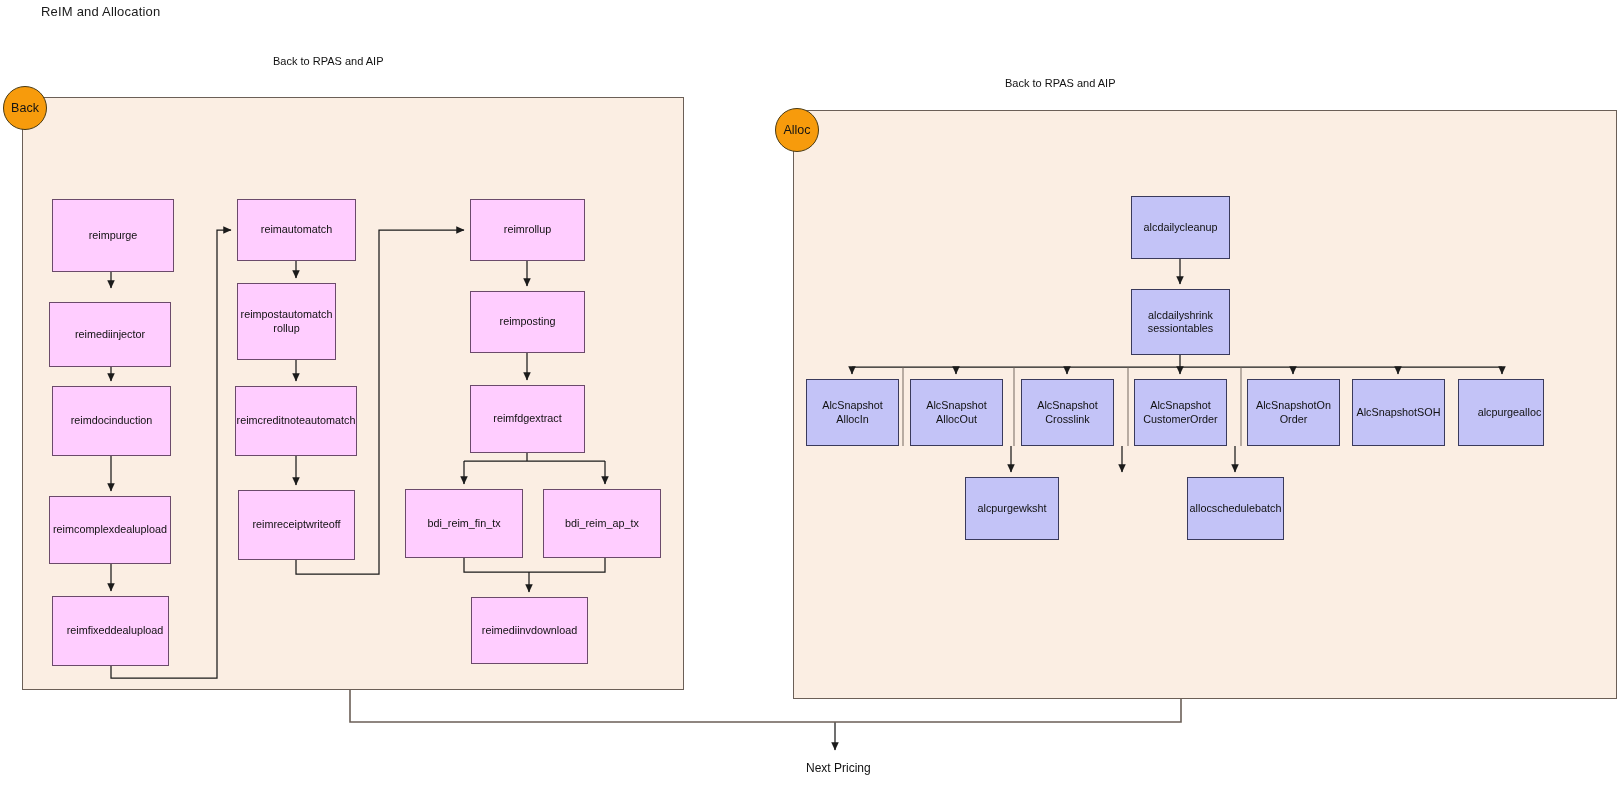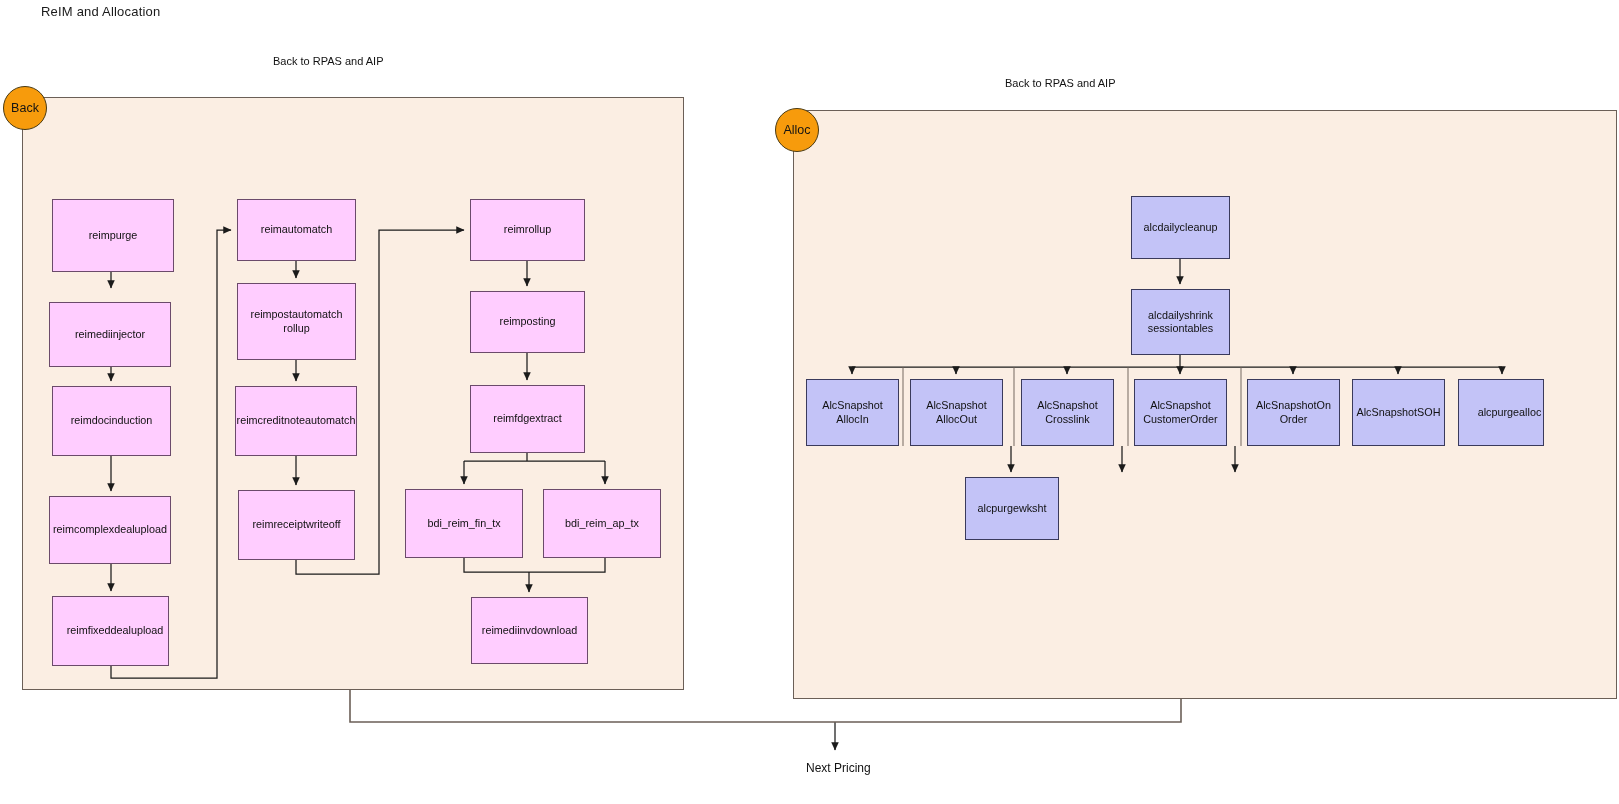--- a/index.html
+++ b/index.html
@@ -180,21 +180,21 @@
   </div>
   <div class="lane-caption" style="left:1005px; top:77px;">Back to RPAS and AIP</div>
 
   <div class="node reim" style="left:52px;  top:199px; width:122px; height:73px;">reimpurge</div>
   <div class="node reim" style="left:49px;  top:293px; width:122px; height:65px;margin-top:9px;">reimediinjector</div>
   <div class="node reim" style="left:52px;  top:386px; width:119px; height:70px;">reimdocinduction</div>
   <div class="node reim" style="left:49px;  top:496px; width:122px; height:68px;">reimcomplexdealupload</div>
   <div class="node reim" style="left:52px;  top:596px; width:117px; height:70px;padding-left:12px;">reimfixeddealupload</div>
 
   <div class="node reim" style="left:237px; top:199px; width:119px; height:62px;">reimautomatch</div>
-  <div class="node reim" style="left:237px; top:283px; width:119px; height:77px;">reimpostautomatch
+  <div class="node reim" style="left:237px; top:283px; width:99px; height:77px;">reimpostautomatch
 rollup</div>
   <div class="node reim" style="left:235px; top:386px; width:122px; height:70px;">reimcreditnoteautomatch</div>
   <div class="node reim" style="left:238px; top:490px; width:117px; height:70px;">reimreceiptwriteoff</div>
 
   <div class="node reim" style="left:470px; top:199px; width:115px; height:62px;">reimrollup</div>
   <div class="node reim" style="left:470px; top:291px; width:115px; height:62px;">reimposting</div>
   <div class="node reim" style="left:470px; top:385px; width:115px; height:68px;">reimfdgextract</div>
   <div class="node reim" style="left:405px; top:489px; width:118px; height:69px;">bdi_reim_fin_tx</div>
   <div class="node reim" style="left:543px; top:489px; width:118px; height:69px;">bdi_reim_ap_tx</div>
   <div class="node reim" style="left:471px; top:597px; width:117px; height:67px;">reimediinvdownload</div>
@@ -210,16 +210,17 @@
   <div class="node alloc" style="left:1021px; top:379px; width:93px;  height:67px;">AlcSnapshot
 Crosslink</div>
   <div class="node alloc" style="left:1134px; top:379px; width:93px;  height:67px;">AlcSnapshot
 CustomerOrder</div>
   <div class="node alloc" style="left:1247px; top:379px; width:93px;  height:67px;">AlcSnapshotOn
 Order</div>
   <div class="node alloc" style="left:1352px; top:379px; width:93px;  height:67px;">AlcSnapshotSOH</div>
   <div class="node alloc" style="left:1458px; top:379px; width:86px;  height:67px;padding-left:20px;">alcpurgealloc</div>
 
   <div class="node alloc" style="left:965px;  top:477px; width:94px;  height:63px;">alcpurgewksht</div>
+  <div class="node alloc" style="left:1187px; top:477px; width:97px;  height:63px;">allocschedulebatch</div>
 
   <div class="end-label" style="left:806px; top:761px;">Next Pricing</div>
 
 </div>
 
 </body></html>

